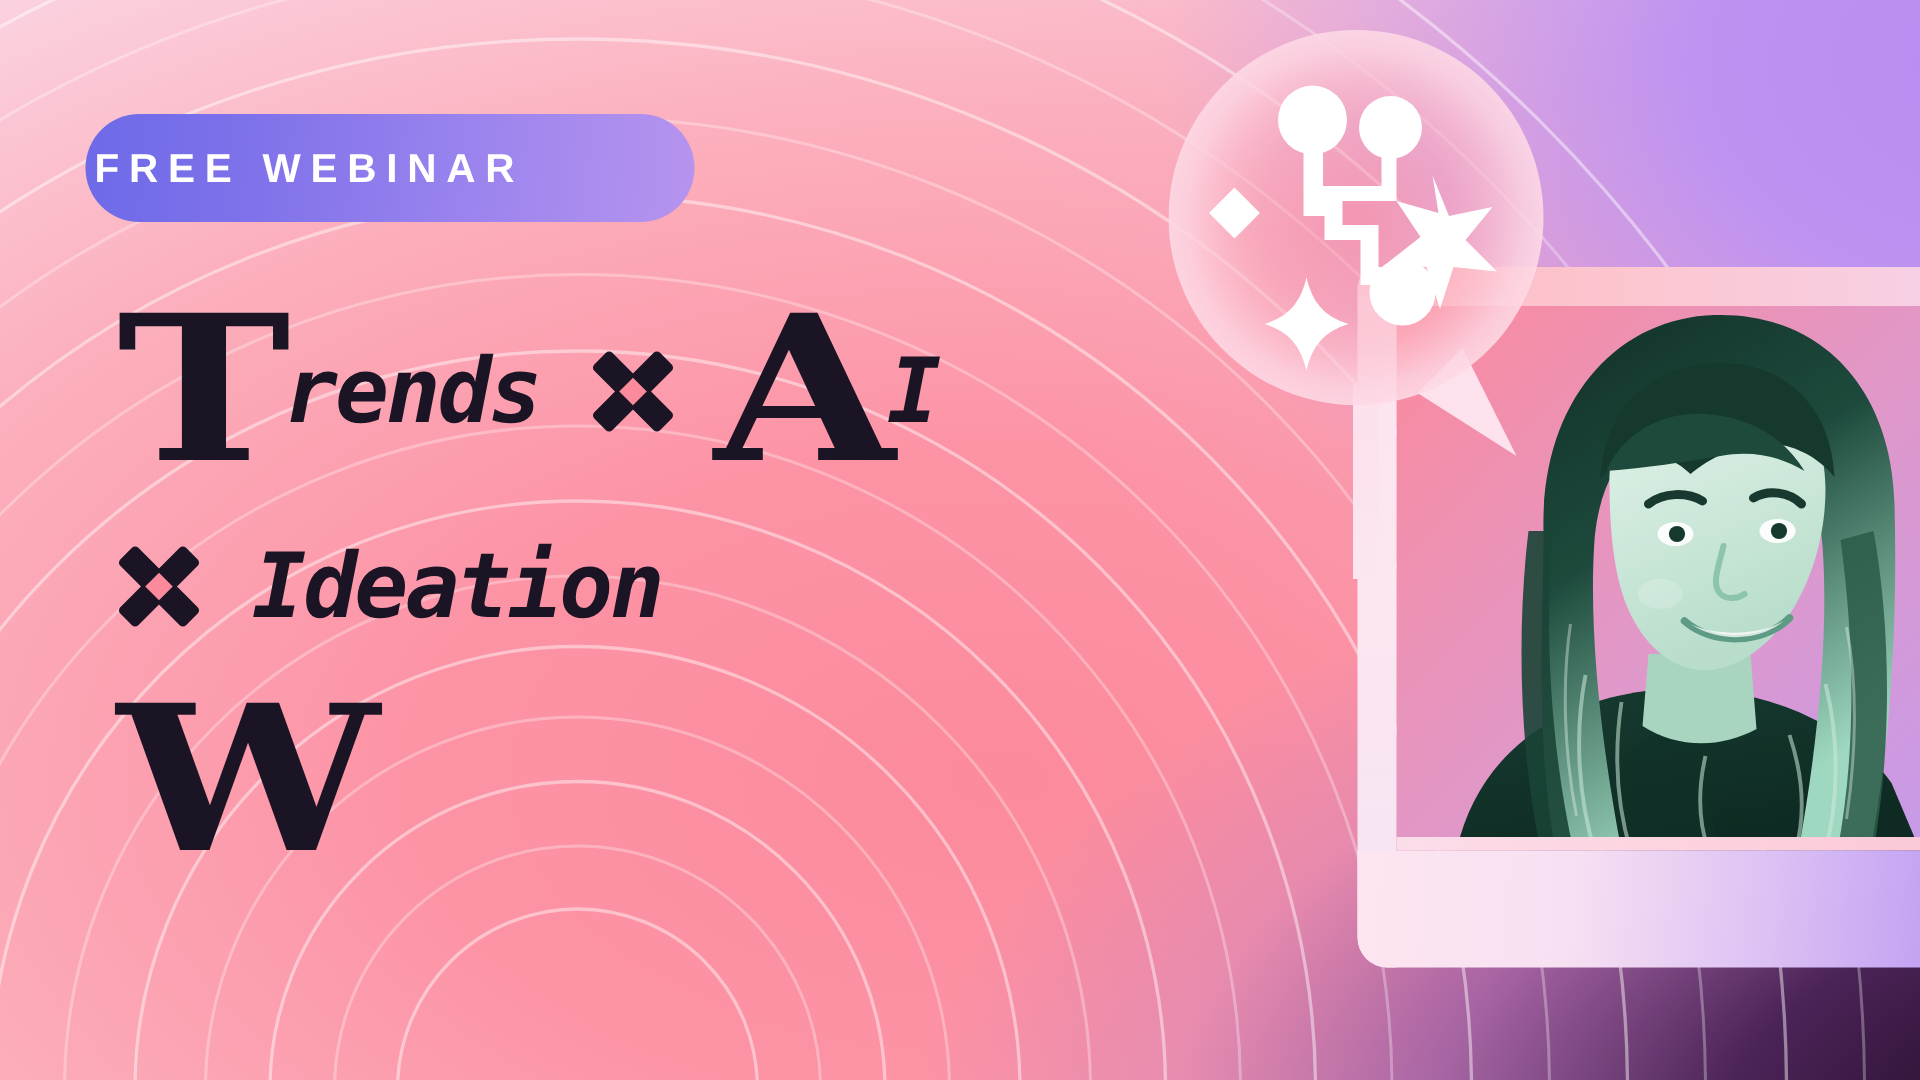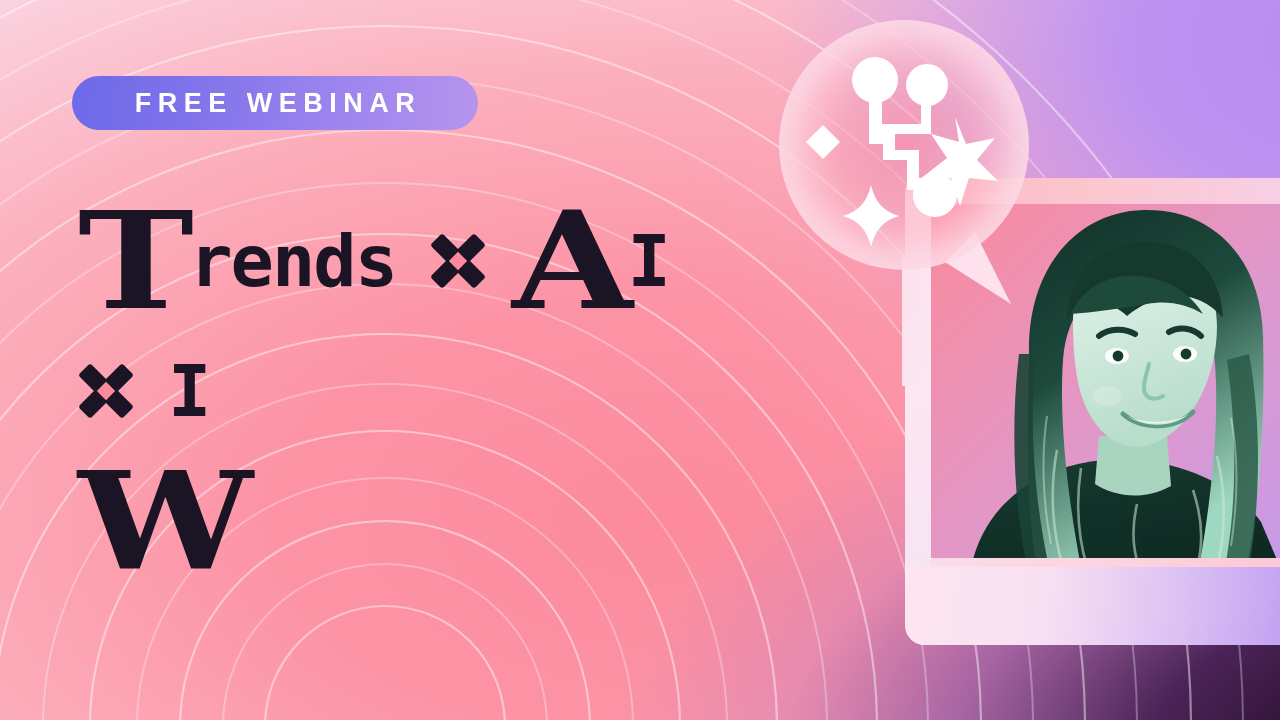--- a/index.html
+++ b/index.html
@@ -20,25 +20,25 @@
     position:absolute; inset:0;
     background:
       radial-gradient(ellipse 95% 85% at 118% 106%, #1e0a26 0%, #2b1030 16%, rgba(60,25,80,0.92) 30%, rgba(98,60,160,0.55) 46%, rgba(140,110,225,0.18) 60%, rgba(255,255,255,0) 74%),
       radial-gradient(ellipse 70% 95% at 104% 6%, #b98cf0 0%, #bd92f1 22%, rgba(196,150,240,0.55) 42%, rgba(240,170,200,0.12) 62%, rgba(255,255,255,0) 78%),
       radial-gradient(ellipse 120% 120% at 52% 72%, #fb8a9c 0%, #fc94a6 26%, #fcb0bd 52%, #fbd2e0 74%, #f9e0ef 100%);
   }
   .bg-arcs { position:absolute; inset:0; }
 
   
   .badge {
-    position:absolute; left:72px; top:76px;
-    width:406px; height:54px;
+    position:absolute; left:57px; top:76px;
+    width:406px; height:72px;
     border-radius:36px;
     background:linear-gradient(95deg, #6d6ae8 0%, #7f72ea 28%, #9a83ee 62%, #b694ee 100%);
-    display:flex; align-items:center; justify-content:center;
+    display:flex; align-items:center; justify-content:flex-start;
   }
   .badge-text {
     color:#ffffff;
     font-size:27px;
     font-weight:bold;
     letter-spacing:6.5px;
     line-height:1;
     padding-left:6px;
   }
 
@@ -58,24 +58,25 @@
     font-weight:bold;
     line-height:0.8;
     letter-spacing:-3px;
     display:inline-block;
     transform:scaleX(1.18) scaleY(1.02);
     transform-origin:left center;
     margin-right:16px;
   }
   .pixel {
     font-family:"DejaVu Sans Mono", monospace;
-    font-size:72px;
+    font-size:60px;
     font-weight:bold;
     line-height:0.9;
     letter-spacing:-2px;
+    font-style:italic;
   }
   .cross {
     display:inline-block;
     width:56px; height:56px;
     position:relative;
     flex:0 0 auto;
   }
   .cross::before, .cross::after {
     content:""; position:absolute;
     left:50%; top:50%;
@@ -178,20 +179,21 @@
       <span class="deco-cap">A</span>
       <span class="pixel">I</span>
     </div>
 
     <div class="hl-line">
       <span class="cross">
           <span class="cross-notch"></span>
         </span>
       <span class="gap-md"></span>
       <span class="pixel">I</span>
+      <span class="pixel">deation</span>
     </div>
 
     <div class="hl-line">
       <span class="deco-cap">W</span>
     </div>
 
   </div>
 
   <div class="frame">
     <div class="frame-top"></div>

